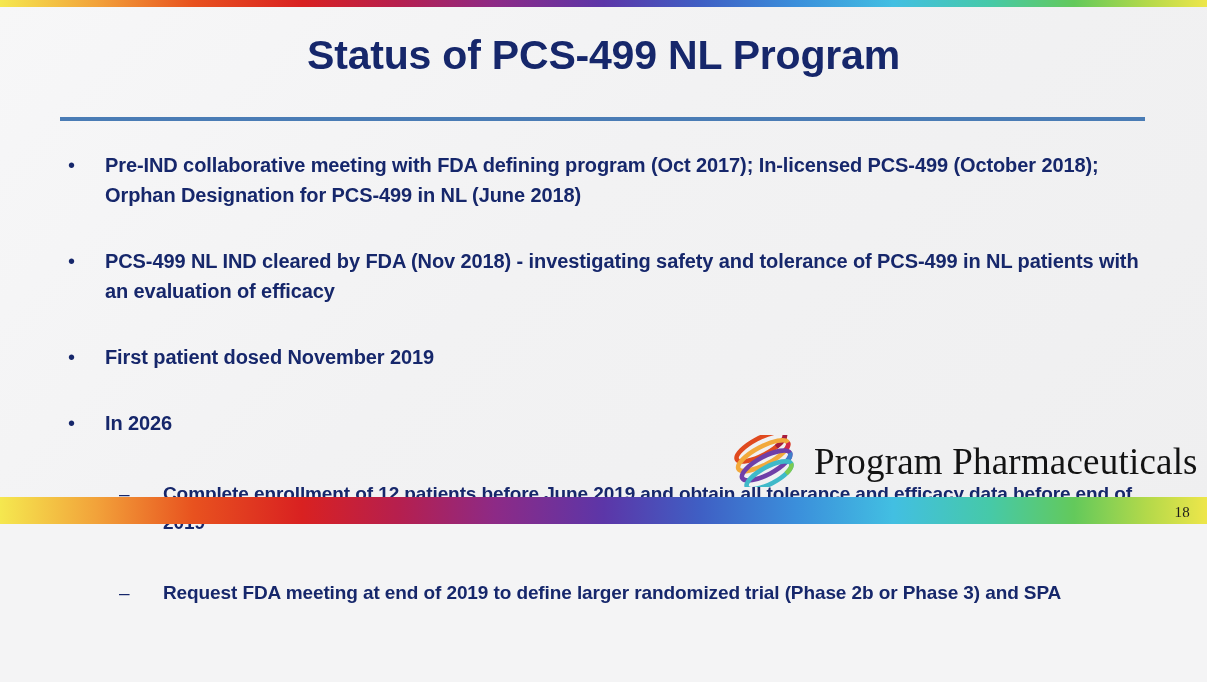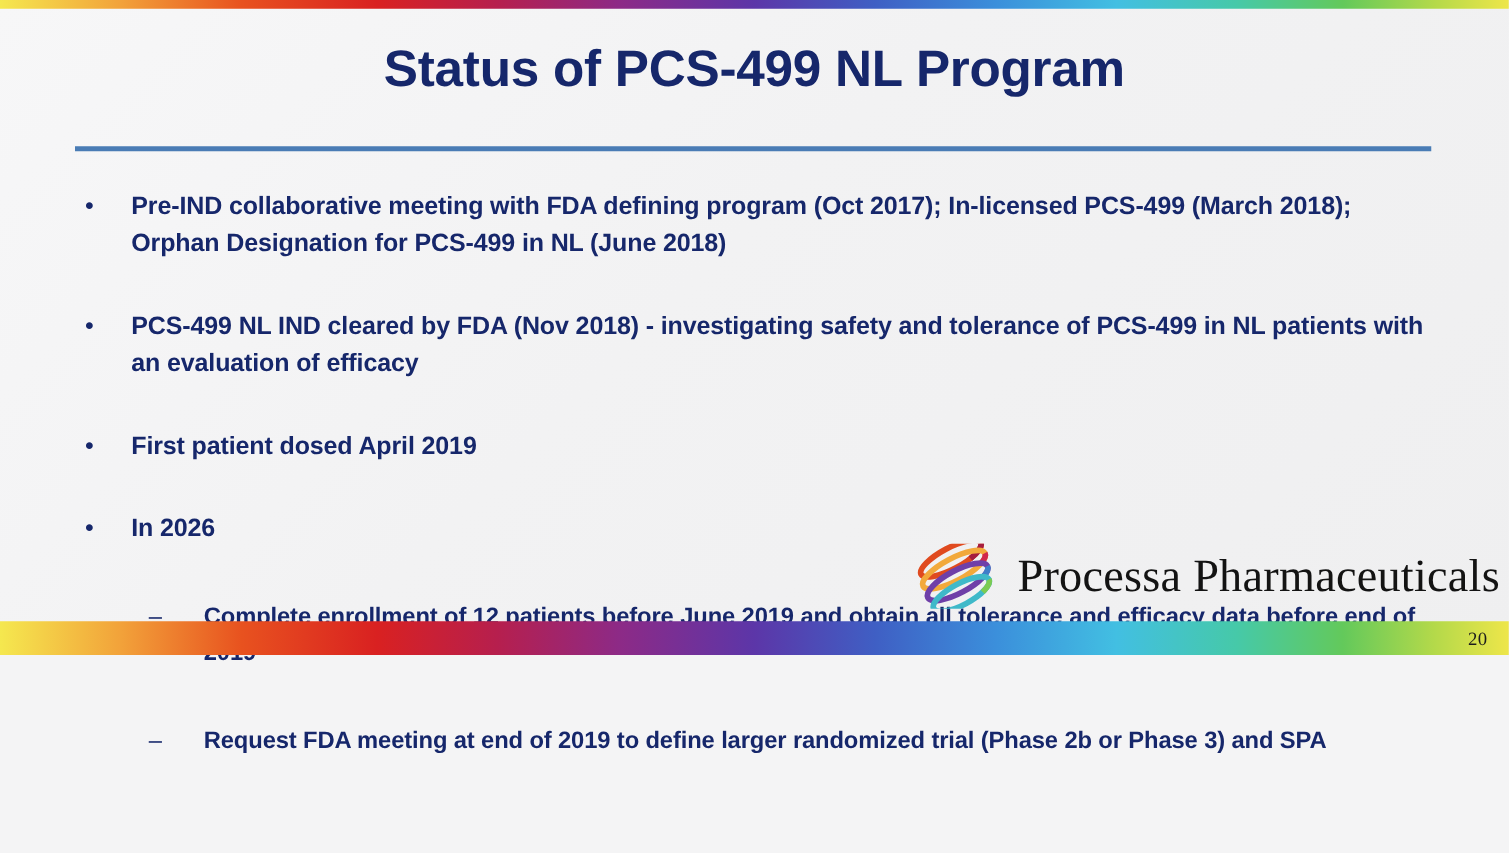--- a/index.html
+++ b/index.html
@@ -178,31 +178,31 @@
 
   <div class="rainbow rainbow-top"></div>
 
   <div class="title">Status of PCS-499 NL Program</div>
   <div class="title-rule"></div>
 
   <div class="content">
 
     <div class="bullet-block">
       <span class="bullet-marker">•</span>
-      <div class="bullet-text">Pre-IND collaborative meeting with FDA defining program (Oct 2017); In-licensed PCS-499 (March 2018); Orphan Designation for PCS-499 in NL (June 2018)</div>
+      <div class="bullet-text">Pre-IND collaborative meeting with FDA defining program (Oct 2017); In-licensed PCS-499 (October 2018); Orphan Designation for PCS-499 in NL (June 2018)</div>
     </div>
 
     <div class="bullet-block">
       <span class="bullet-marker">•</span>
       <div class="bullet-text">PCS-499 NL IND cleared by FDA (Nov 2018) - investigating safety and tolerance of PCS-499 in NL patients with an evaluation of efficacy</div>
     </div>
 
     <div class="bullet-block">
       <span class="bullet-marker">•</span>
-      <div class="bullet-text">First patient dosed April 2019</div>
+      <div class="bullet-text">First patient dosed November 2019</div>
     </div>
 
     <div class="bullet-block">
       <span class="bullet-marker">•</span>
       <div class="bullet-text">In 2026</div>
 
       <div class="sub-list">
         <div class="sub-block">
           <span class="sub-marker">–</span>
           <div class="sub-text">Complete enrollment of 12 patients before June 2019 and obtain all tolerance and efficacy data before end of 2019</div>
@@ -224,19 +224,19 @@
           <ellipse cx="40" cy="11" rx="27" ry="8.5" stroke="#a61d3f" stroke-dasharray="42 200" stroke-dashoffset="26"></ellipse>
           <ellipse cx="38" cy="20" rx="28" ry="9" stroke="#f2a93b"></ellipse>
           <ellipse cx="38" cy="20" rx="28" ry="9" stroke="#d1274b" stroke-dasharray="40 200" stroke-dashoffset="30"></ellipse>
           <ellipse cx="36" cy="30" rx="27" ry="9" stroke="#6f3fa8"></ellipse>
           <ellipse cx="36" cy="30" rx="27" ry="9" stroke="#3f7ec9" stroke-dasharray="40 200" stroke-dashoffset="28"></ellipse>
           <ellipse cx="34" cy="40" rx="25" ry="8.5" stroke="#3fb9c9"></ellipse>
           <ellipse cx="34" cy="40" rx="25" ry="8.5" stroke="#7ccb52" stroke-dasharray="38 200" stroke-dashoffset="26"></ellipse>
         </g>
       </svg>
     </span>
-    <span class="logo-text">Processa Pharmaceuticals</span>
+    <span class="logo-text">Program Pharmaceuticals</span>
   </div>
 
   <div class="rainbow rainbow-bottom"></div>
-  <div class="page-number">20</div>
+  <div class="page-number">18</div>
 
 </div>
 
 </body></html>

